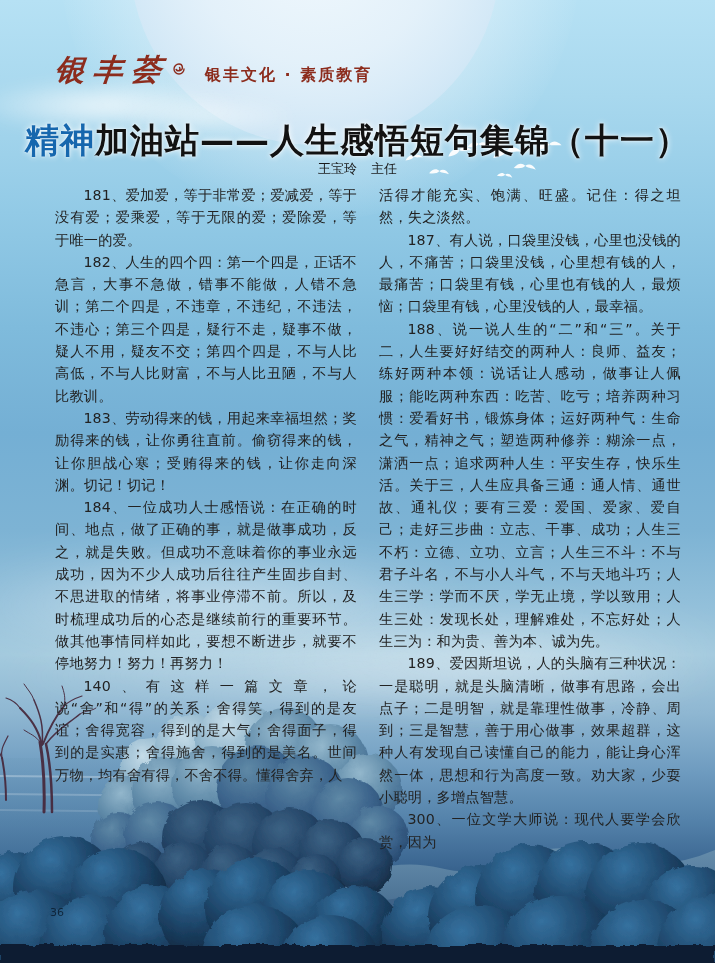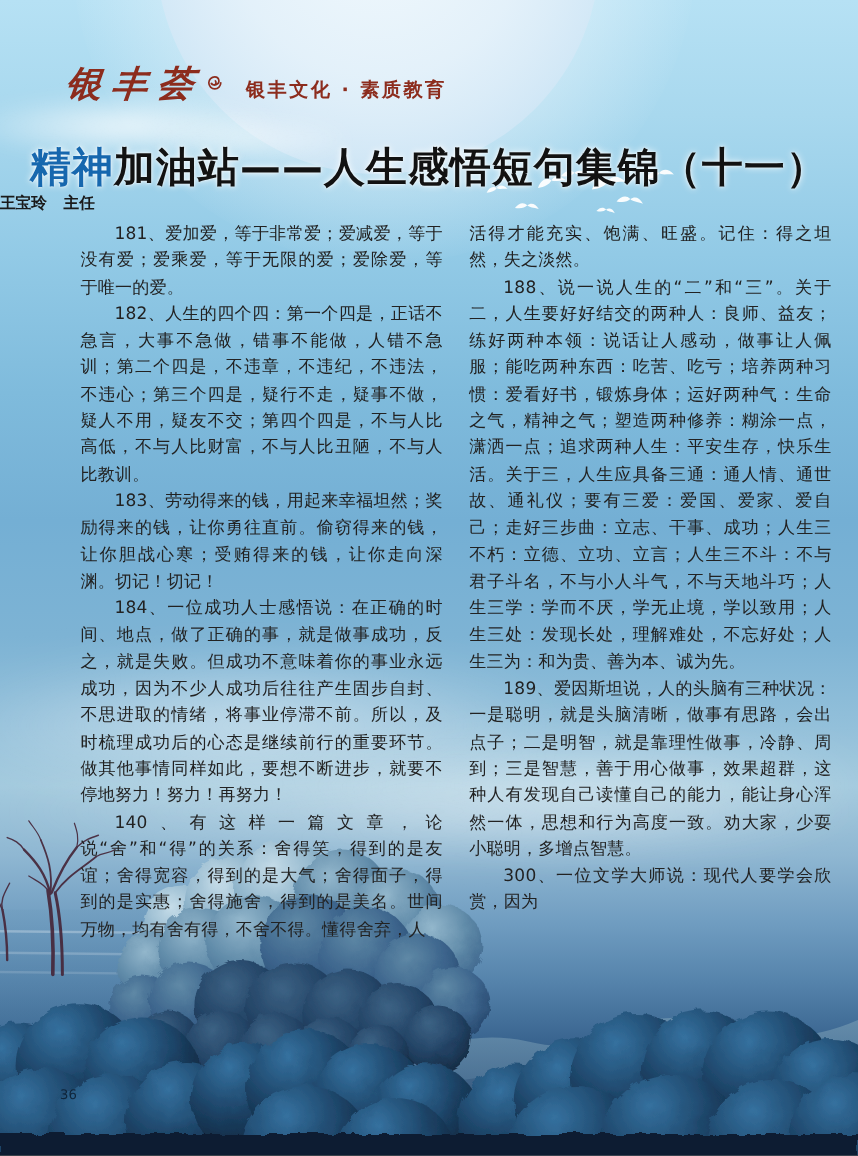--- a/index.html
+++ b/index.html
@@ -33,25 +33,25 @@
   .brand{position:absolute;left:55px;top:50px;display:flex;align-items:baseline;z-index:3;}
   .brand-logo{font-family:"DejaVu Serif","Liberation Serif",serif;font-style:italic;font-weight:bold;
     font-size:30px;color:#8c2c1d;letter-spacing:8px;transform:skewX(-6deg);}
   .brand-swirl{margin:0 8px 0 2px;align-self:center;}
   .brand-tagline{font-size:16px;font-weight:bold;color:#8c2c1d;letter-spacing:2px;margin-left:10px;}
   
   .title{position:absolute;left:0;top:108px;width:715px;text-align:center;z-index:3;
     font-size:34px;font-weight:900;letter-spacing:1px;color:#121212;line-height:1.2;
     text-shadow:0 0 6px rgba(255,255,255,.95),0 0 2px rgba(255,255,255,.9);white-space:nowrap;margin-top:12px;}
   .title .hl{color:#1667ae;}
-  .byline{position:absolute;left:0;top:160px;width:715px;z-index:3;
-    font-size:13px;font-weight:bold;color:#1a1a1a;}
+  .byline{position:absolute;left:0;top:160px;width:715px;text-align:center;z-index:3;
+    font-size:13px;font-weight:normal;color:#1a1a1a;}
   .byline .role{margin-left:14px;}
   
-  .text-columns{position:absolute;left:67px;top:184px;width:626px;display:flex;gap:22px;z-index:2;}
+  .text-columns{position:absolute;left:55px;top:184px;width:626px;display:flex;gap:22px;z-index:2;}
   .col{width:308px;}
   .col p{margin:0;font-size:14.2px;line-height:22.3px;color:#222;text-align:justify;
     text-indent:2em;letter-spacing:.2px;}
   .col p.no-indent{text-indent:0;}
   .page-number{position:absolute;left:50px;top:906px;z-index:3;font-size:11px;color:#0d2033;opacity:.9;}
 </style>
 </head>
 <body>
 
 <div class="page">
@@ -228,20 +228,21 @@
   <div class="text-columns">
     <div class="col">
       <p>181、爱加爱，等于非常爱；爱减爱，等于没有爱；爱乘爱，等于无限的爱；爱除爱，等于唯一的爱。</p>
       <p>182、人生的四个四：第一个四是，正话不急言，大事不急做，错事不能做，人错不急训；第二个四是，不违章，不违纪，不违法，不违心；第三个四是，疑行不走，疑事不做，疑人不用，疑友不交；第四个四是，不与人比高低，不与人比财富，不与人比丑陋，不与人比教训。</p>
       <p>183、劳动得来的钱，用起来幸福坦然；奖励得来的钱，让你勇往直前。偷窃得来的钱，让你胆战心寒；受贿得来的钱，让你走向深渊。切记！切记！</p>
       <p>184、一位成功人士感悟说：在正确的时间、地点，做了正确的事，就是做事成功，反之，就是失败。但成功不意味着你的事业永远成功，因为不少人成功后往往产生固步自封、不思进取的情绪，将事业停滞不前。所以，及时梳理成功后的心态是继续前行的重要环节。做其他事情同样如此，要想不断进步，就要不停地努力！努力！再努力！</p>
       <p>140、有这样一篇文章，论说“舍”和“得”的关系：舍得笑，得到的是友谊；舍得宽容，得到的是大气；舍得面子，得到的是实惠；舍得施舍，得到的是美名。世间万物，均有舍有得，不舍不得。懂得舍弃，人</p>
     </div>
     <div class="col">
       <p class="no-indent">活得才能充实、饱满、旺盛。记住：得之坦然，失之淡然。</p>
+      <p>187、有人说，口袋里没钱，心里也没钱的人，不痛苦；口袋里没钱，心里想有钱的人，最痛苦；口袋里有钱，心里也有钱的人，最烦恼；口袋里有钱，心里没钱的人，最幸福。</p>
       <p>188、说一说人生的“二”和“三”。关于二，人生要好好结交的两种人：良师、益友；练好两种本领：说话让人感动，做事让人佩服；能吃两种东西：吃苦、吃亏；培养两种习惯：爱看好书，锻炼身体；运好两种气：生命之气，精神之气；塑造两种修养：糊涂一点，潇洒一点；追求两种人生：平安生存，快乐生活。关于三，人生应具备三通：通人情、通世故、通礼仪；要有三爱：爱国、爱家、爱自己；走好三步曲：立志、干事、成功；人生三不朽：立德、立功、立言；人生三不斗：不与君子斗名，不与小人斗气，不与天地斗巧；人生三学：学而不厌，学无止境，学以致用；人生三处：发现长处，理解难处，不忘好处；人生三为：和为贵、善为本、诚为先。</p>
       <p>189、爱因斯坦说，人的头脑有三种状况：一是聪明，就是头脑清晰，做事有思路，会出点子；二是明智，就是靠理性做事，冷静、周到；三是智慧，善于用心做事，效果超群，这种人有发现自己读懂自己的能力，能让身心浑然一体，思想和行为高度一致。劝大家，少耍小聪明，多增点智慧。</p>
       <p>300、一位文学大师说：现代人要学会欣赏，因为</p>
     </div>
   </div>
 
   <div class="page-number">36</div>
 </div>
 
 </body></html>

